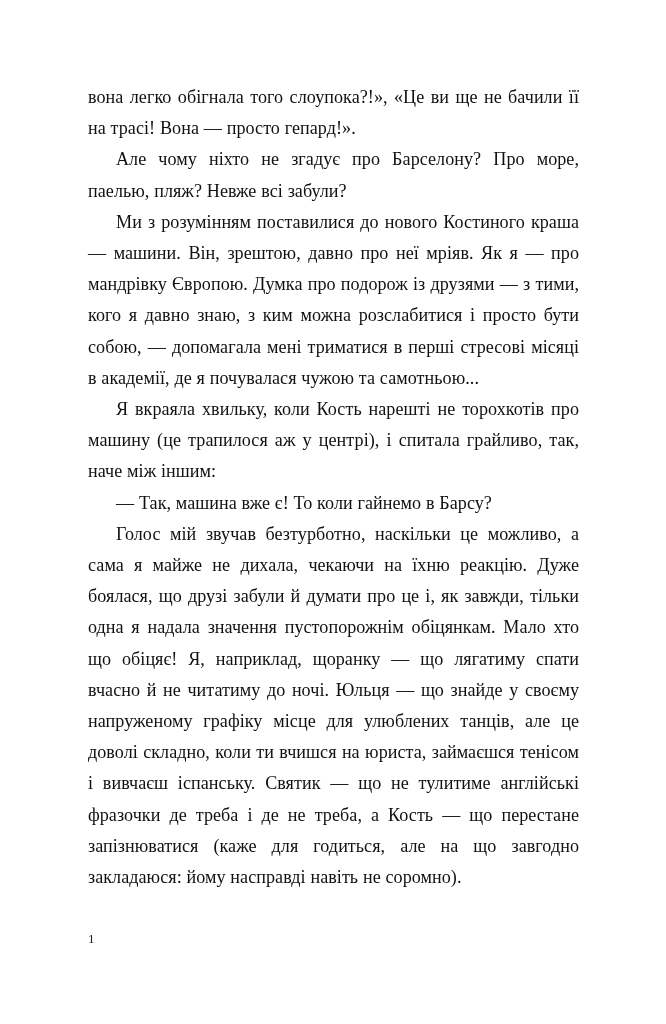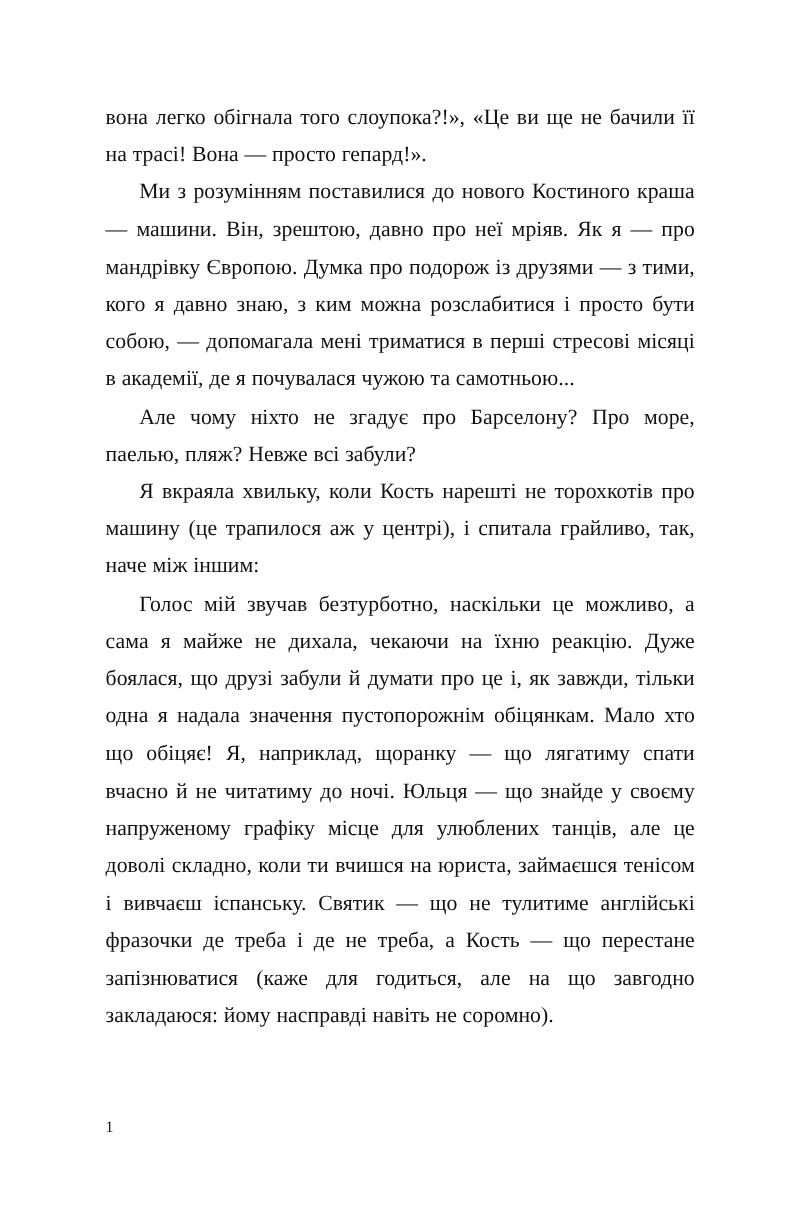--- a/index.html
+++ b/index.html
@@ -56,21 +56,22 @@
     letter-spacing: 0.3px;
   }
 </style>
 </head>
 <body>
 
 <div class="page">
 
   <div class="text-block">
     <p class="para cont">вона легко обігнала того слоупока?!», «Це ви ще не бачили її на трасі! Вона — просто гепард!».</p>
+    <p class="para indent">Але чому ніхто не згадує про Барселону? Про море, паелью, пляж? Невже всі забули?</p>
     <p class="para indent">Ми з розумінням поставилися до нового Костиного краша — машини. Він, зрештою, давно про неї мріяв. Як я — про мандрівку Європою. Думка про подорож із друзями — з тими, кого я давно знаю, з ким можна розслабитися і просто бути собою, — допомагала мені триматися в перші стресові місяці в академії, де я почувалася чужою та самотньою...</p>
-    <p class="para indent">Але чому ніхто не згадує про Барселону? Про море, паелью, пляж? Невже всі забули?</p>
     <p class="para indent">Я вкраяла хвильку, коли Кость нарешті не торохкотів про машину (це трапилося аж у центрі), і спитала грайливо, так, наче між іншим:</p>
+    <p class="para dialogue">— Так, машина вже є! То коли гайнемо в Барсу?</p>
     <p class="para indent">Голос мій звучав безтурботно, наскільки це можливо, а сама я майже не дихала, чекаючи на їхню реакцію. Дуже боялася, що друзі забули й думати про це і, як завжди, тільки одна я надала значення пустопорожнім обіцянкам. Мало хто що обіцяє! Я, наприклад, щоранку — що лягатиму спати вчасно й не читатиму до ночі. Юльця — що знайде у своєму напруженому графіку місце для улюблених танців, але це доволі складно, коли ти вчишся на юриста, займаєшся тенісом і вивчаєш іспанську. Святик — що не тулитиме англійські фразочки де треба і де не треба, а Кость — що перестане запізнюватися (каже для годиться, але на що завгодно закладаюся: йому насправді навіть не соромно).</p>
   </div>
 
   <div class="page-number">1</div>
 
 </div>
 
 </body></html>

